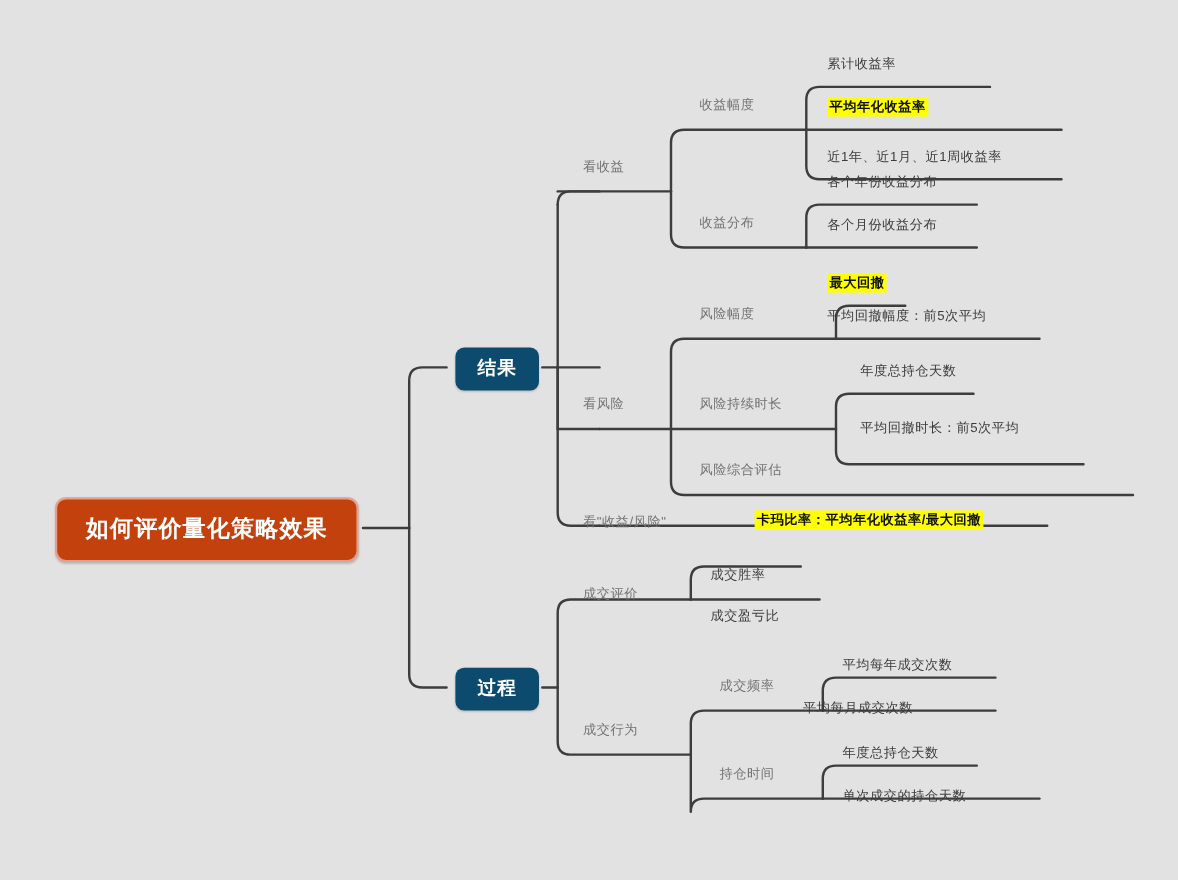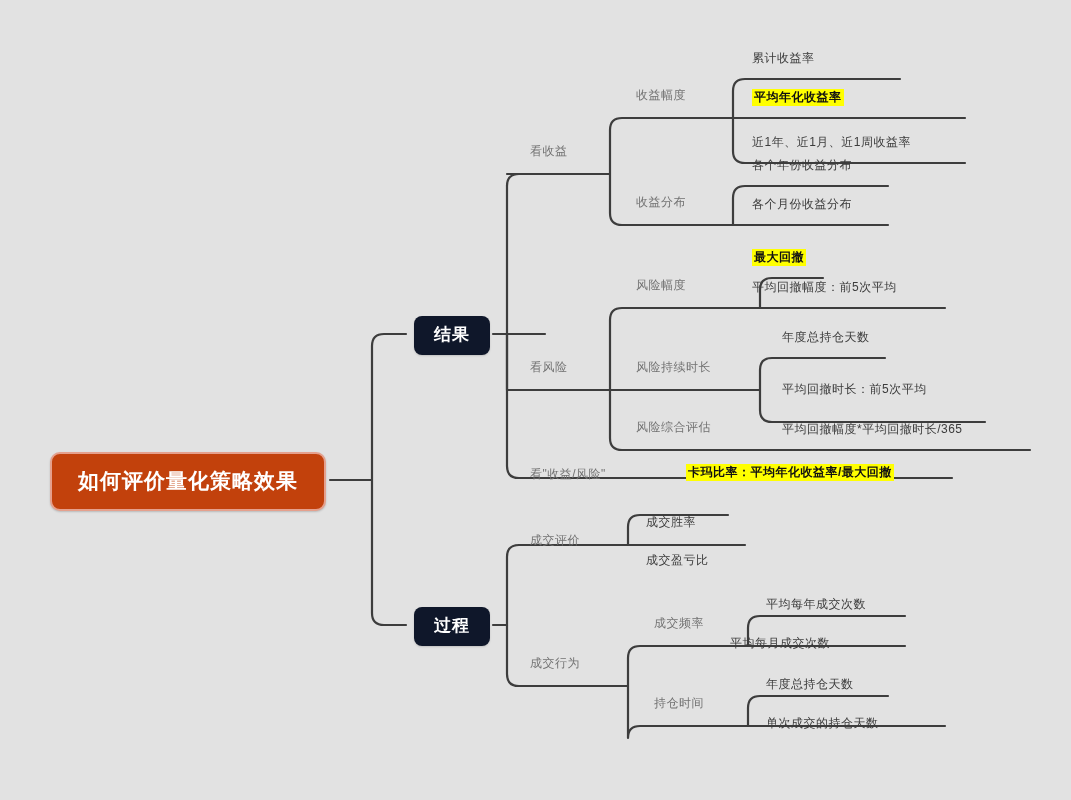--- a/index.html
+++ b/index.html
@@ -36,21 +36,21 @@
     border-radius: 10px;
     color: #ffffff;
     font-size: 21px;
     font-weight: 700;
     padding: 16px 26px 18px 26px;
     letter-spacing: 1px;
     box-shadow: 0 1px 2px rgba(0,0,0,0.18);
   }
   
   .pill-node {
-    background: #0f172a;
+    background: #0c4a6e;
     border-radius: 8px;
     color: #ffffff;
     font-size: 17px;
     font-weight: 700;
     padding: 10px 20px 12px 20px;
     letter-spacing: 1px;
     box-shadow: 0 1px 2px rgba(0,0,0,0.15);
   }
   
   .text-node {
@@ -197,23 +197,20 @@
     <span>平均回撤幅度：前5次平均</span>
   </div>
 
   <div class="node text-node leaf" style="left:782px; top:331px;">
     <span>年度总持仓天数</span>
   </div>
   <div class="node text-node leaf" style="left:782px; top:383px;">
     <span>平均回撤时长：前5次平均</span>
   </div>
 
-  <div class="node text-node leaf" style="left:782px; top:423px;">
-    <span>平均回撤幅度*平均回撤时长/365</span>
-  </div>
 
   <div class="node text-node leaf" style="left:686px; top:466px;">
     <span class="hl">卡玛比率：平均年化收益率/最大回撤</span>
   </div>
 
   <div class="node text-node" style="left:530px; top:534px;">
     <span>成交评价</span>
   </div>
   <div class="node text-node" style="left:530px; top:657px;">
     <span>成交行为</span>

